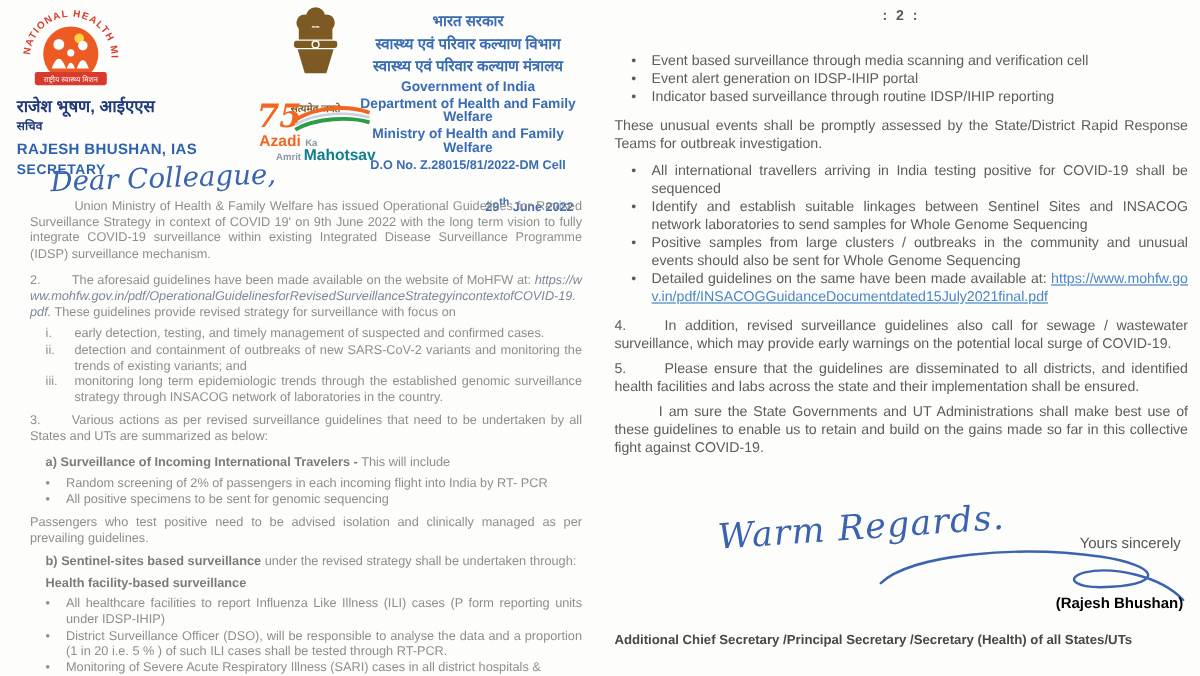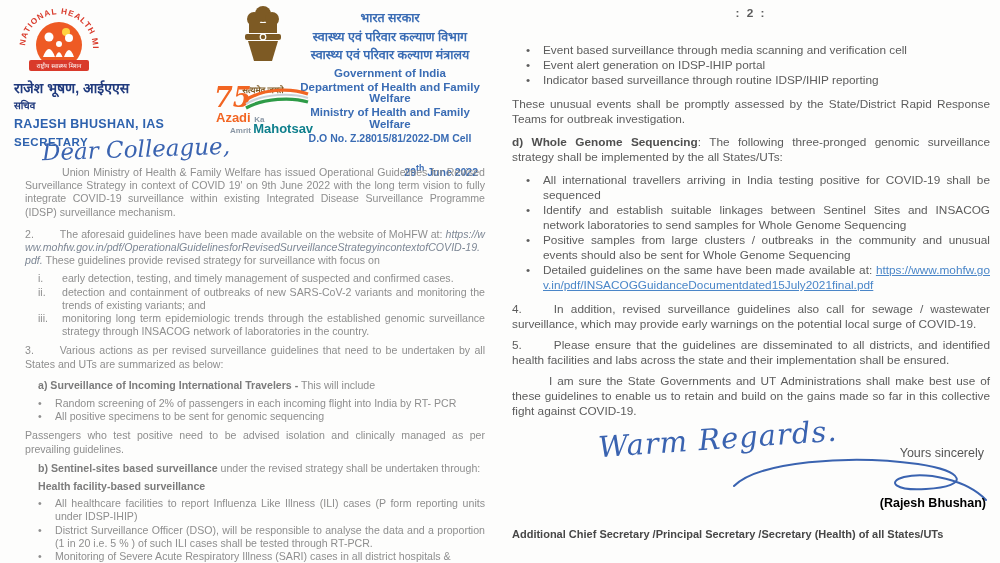--- a/index.html
+++ b/index.html
@@ -222,21 +222,20 @@
           <span class="btext">Event alert generation on IDSP-IHIP portal</span>
         </div>
       <div class="brow2">
           <span class="bmark2">•</span>
           <span class="btext">Indicator based surveillance through routine IDSP/IHIP reporting</span>
         </div>
     </div>
 
     <p class="para2p">These unusual events shall be promptly assessed by the State/District Rapid Response Teams for outbreak investigation.</p>
 
-    <p class="para2p"><span class="bold2">d) Whole Genome Sequencing</span><span>: The following three-pronged genomic surveillance strategy shall be implemented by the all States/UTs:</span></p>
 
     <div class="blist2">
       <div class="brow2">
           <span class="bmark2">•</span>
           <span class="btext">All international travellers arriving in India testing positive for COVID-19 shall be sequenced</span>
         </div>
       <div class="brow2">
           <span class="bmark2">•</span>
           <span class="btext">Identify and establish suitable linkages between Sentinel Sites and INSACOG network laboratories to send samples for Whole Genome Sequencing</span>
         </div>

